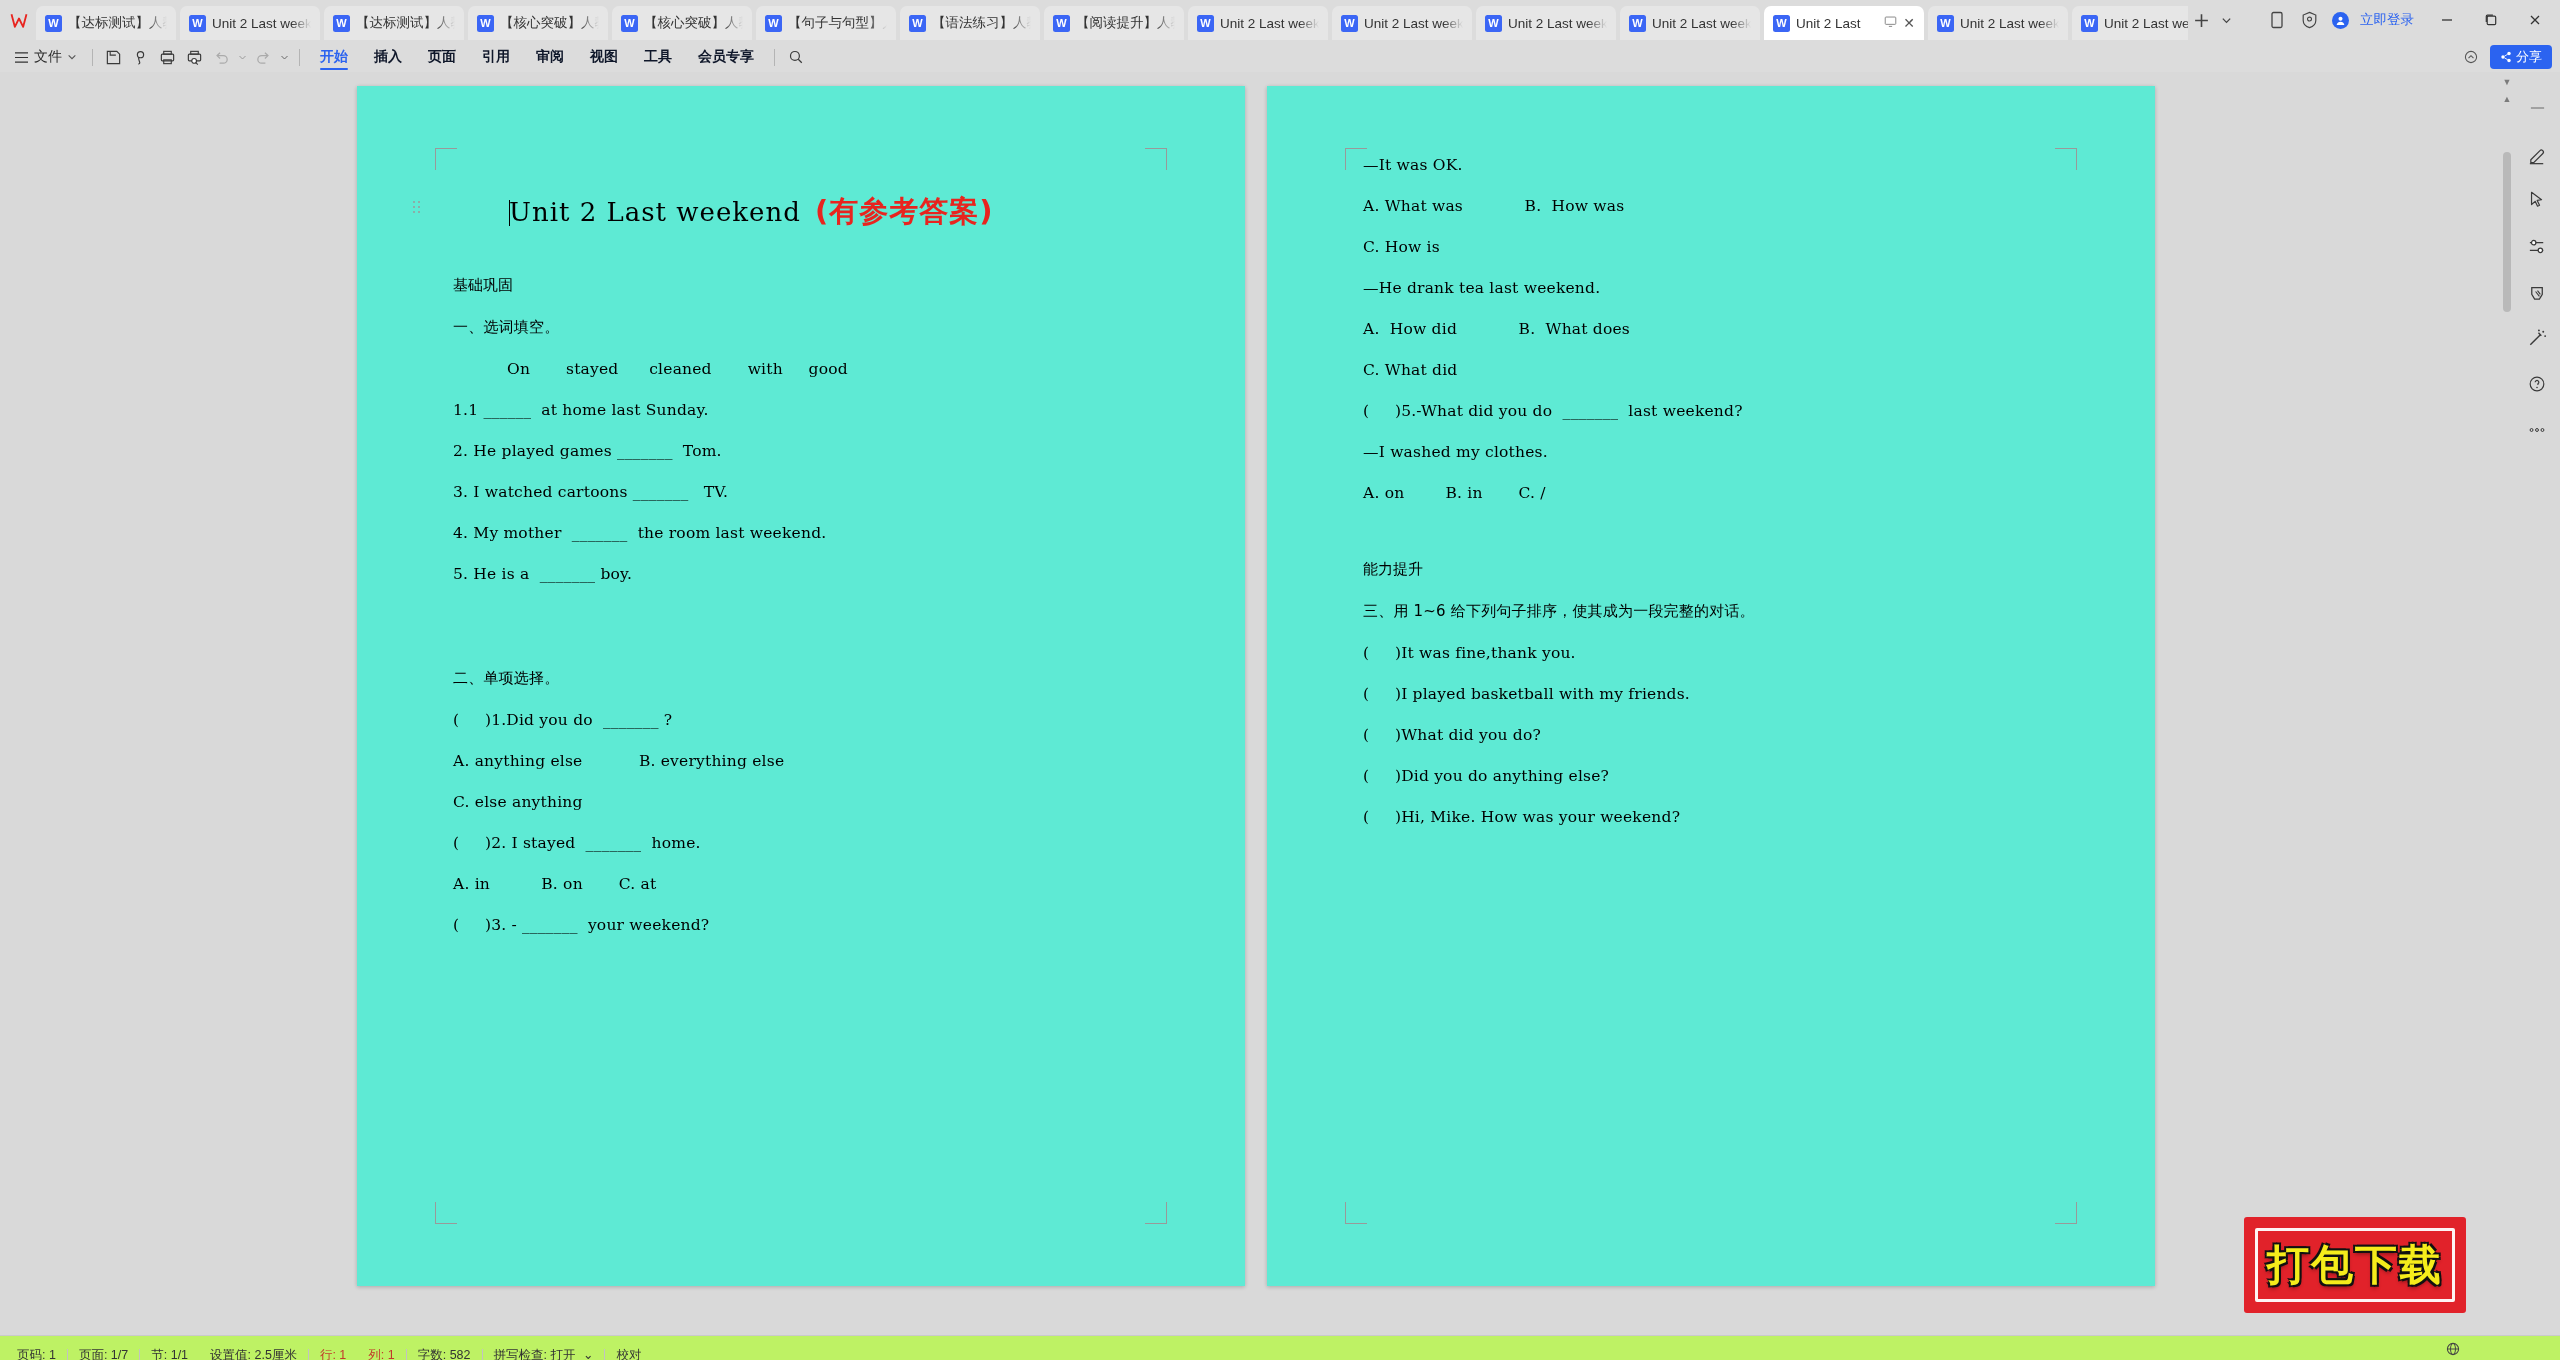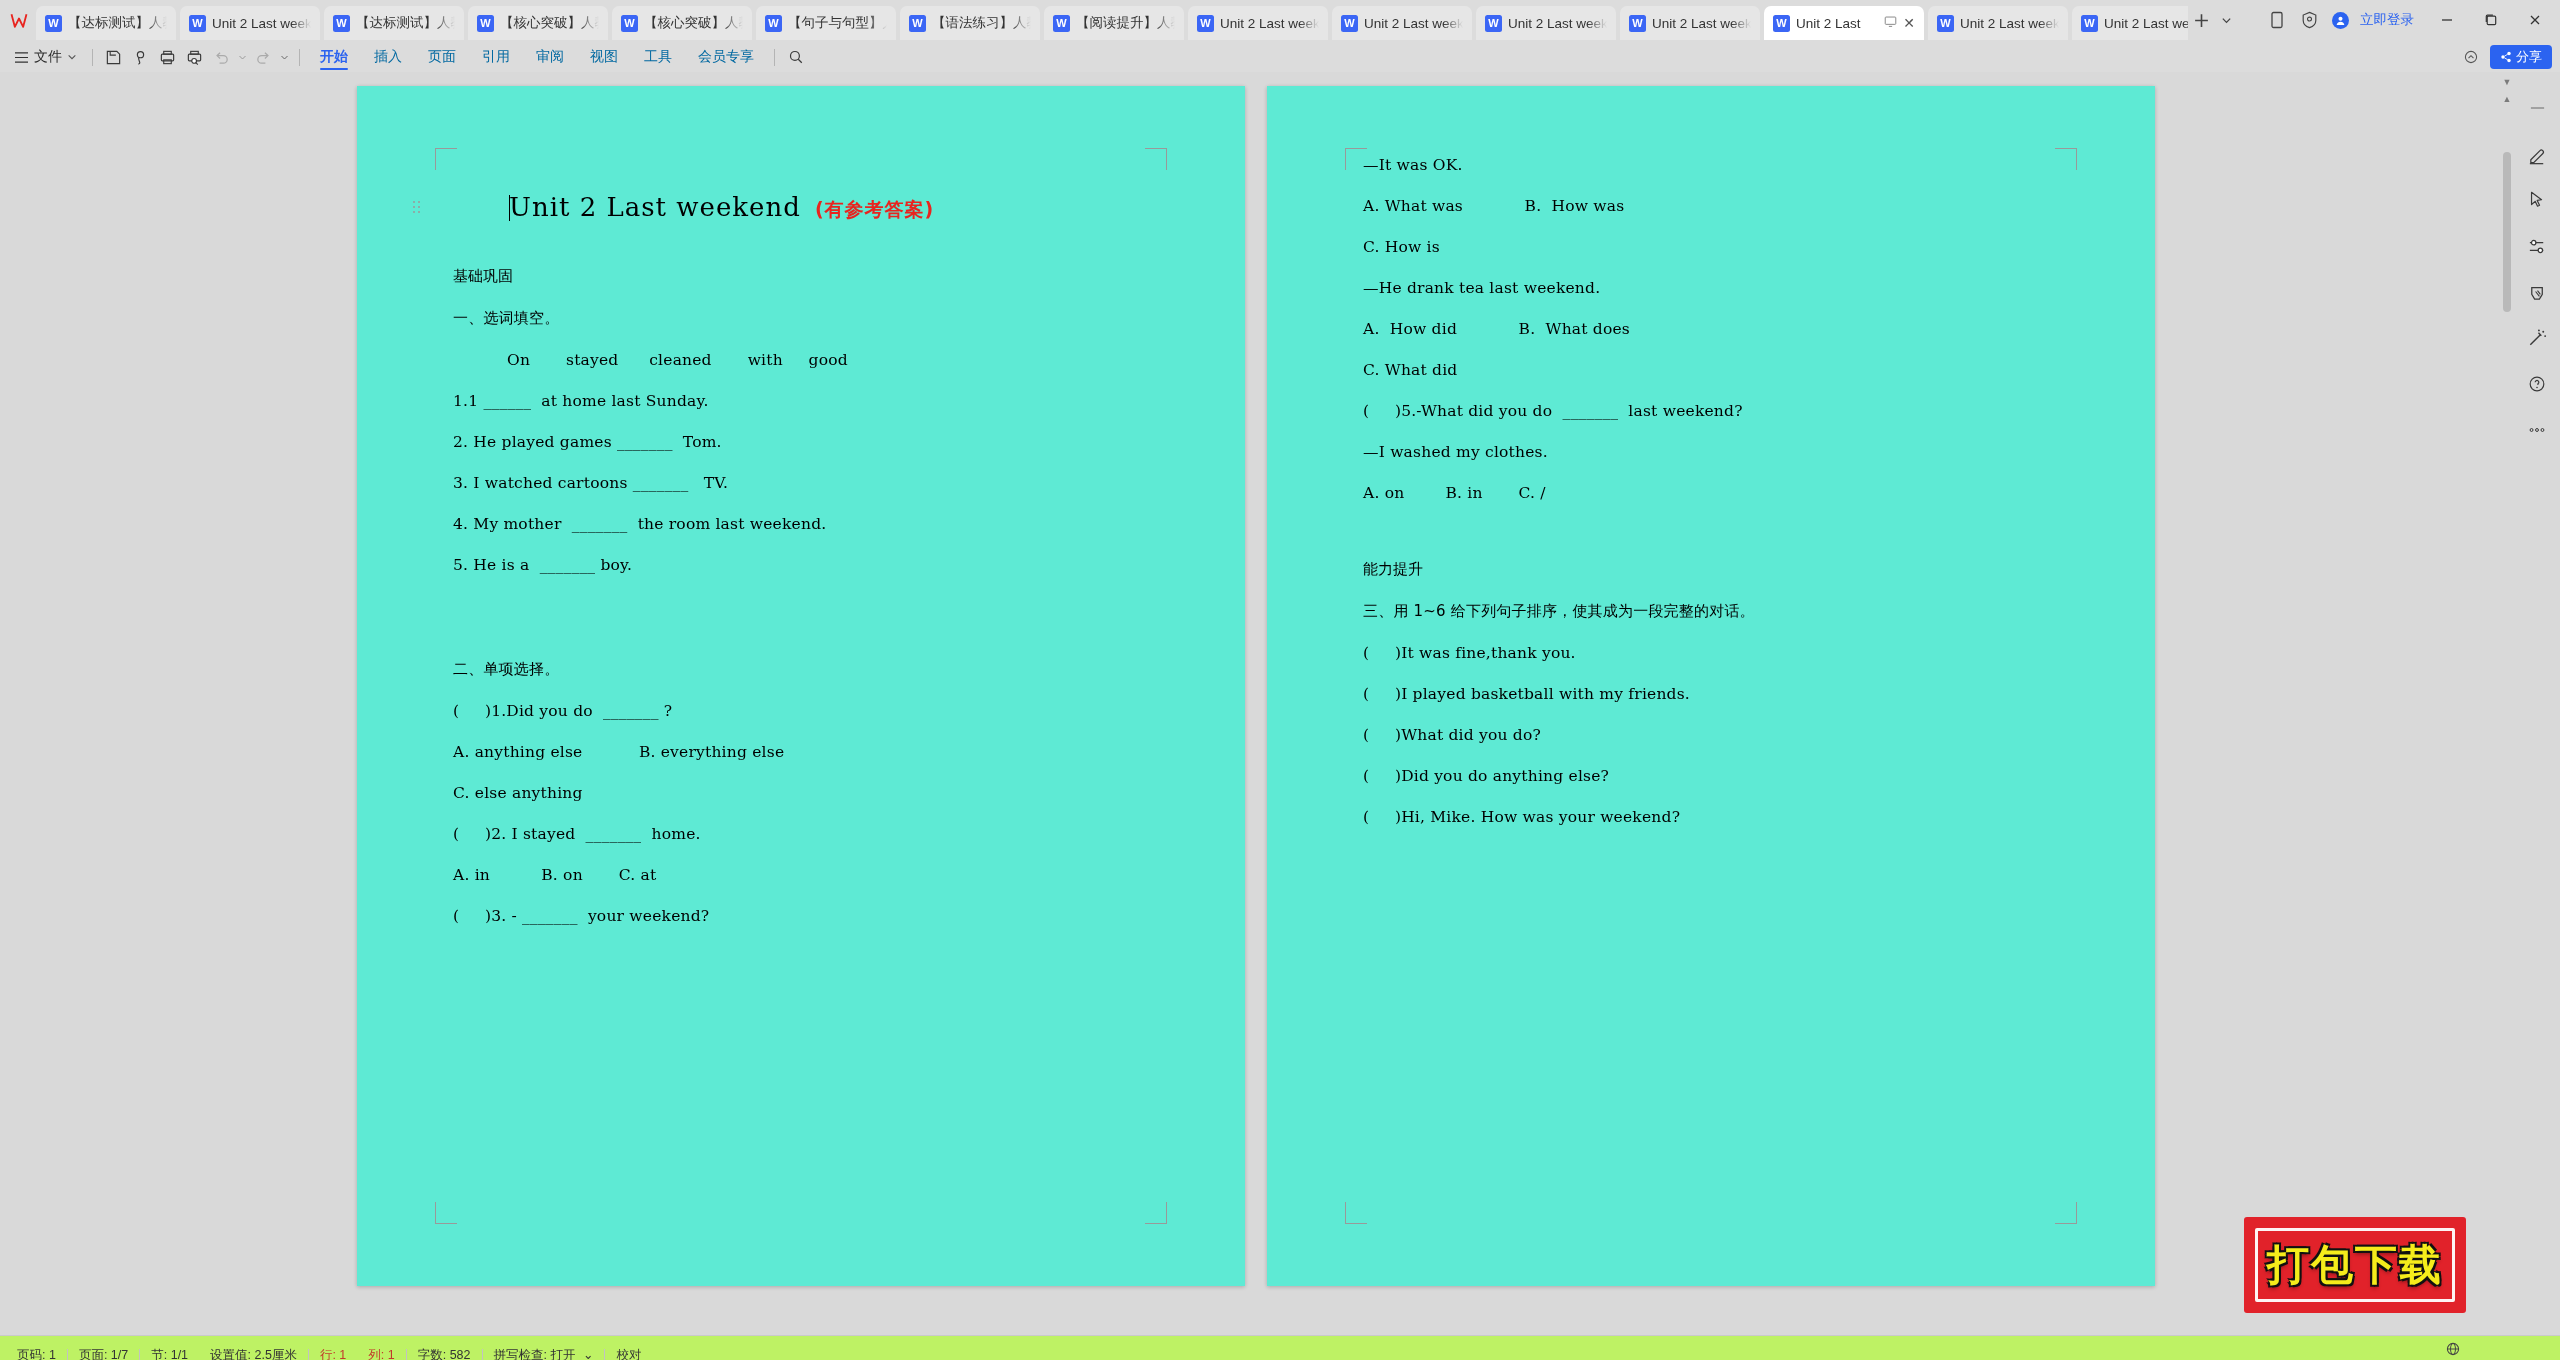--- a/index.html
+++ b/index.html
@@ -126,22 +126,23 @@
   .qbtn {
     width: 27px; height: 26px;
     display:flex;align-items:center;justify-content:center;
     color:#3a3a3a;
   }
   .qbtn.dim { color:#aaa; }
   .caret-sm { width:15px;height:26px;display:flex;align-items:center;justify-content:center;color:#555; }
   .mtab {
     padding: 0 13px; height: 30px;
     display:flex;align-items:center;
-    font-size: 14px; color:#0369a1;
+    font-size: 14px; color:#0f172a;
     position: relative;
+    font-weight: bold;
   }
   .mtab.active { color:#2b63f0; font-weight: bold; }
   .mtab.active::after {
     content:""; position:absolute; left:13px; right:13px; bottom:2px;
     height:2px; background:#2b63f0; border-radius:1px;
   }
   .ribbon-right {
     position:absolute; right: 8px; top:0; height:30px;
     display:flex; align-items:center; gap: 6px;
   }
@@ -199,21 +200,21 @@
     letter-spacing: 1px;
     text-align: left;
     padding-left: 56px;
     margin-top: 36px;
     white-space: nowrap;
   }
   .doc-title .cn-red {
     color: #e8241f;
     font-family: "DejaVu Sans", sans-serif;
     font-weight: bold;
-    font-size: 19px;
+    font-size: 29px;
     margin-left: 14px;
   }
   .caret-ibeam {
     display:inline-block; width:1px; height:26px;
     background:#000; vertical-align:-5px; margin-right:-1px;
   }
 
   .drag-handle {
     position:absolute; left: 56px; top: 115px;
     width: 10px; height: 14px;

